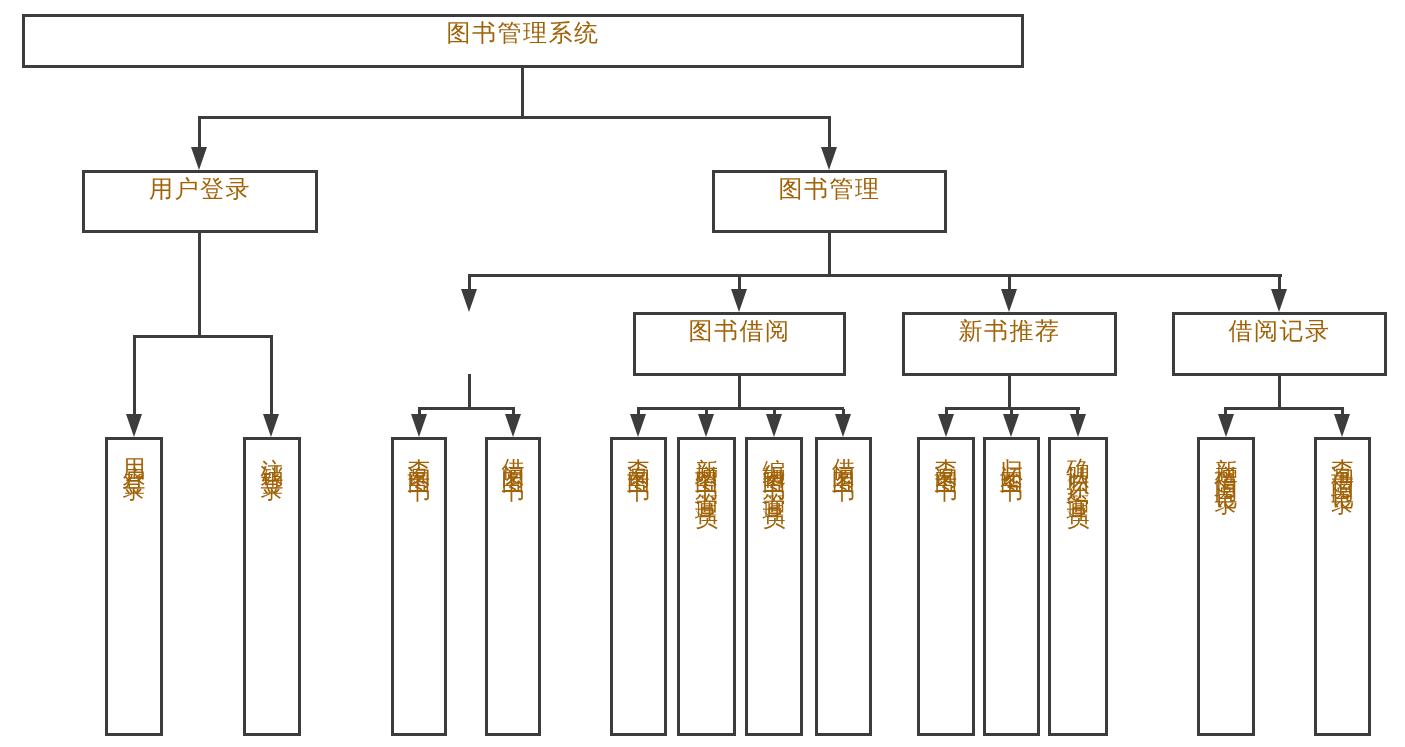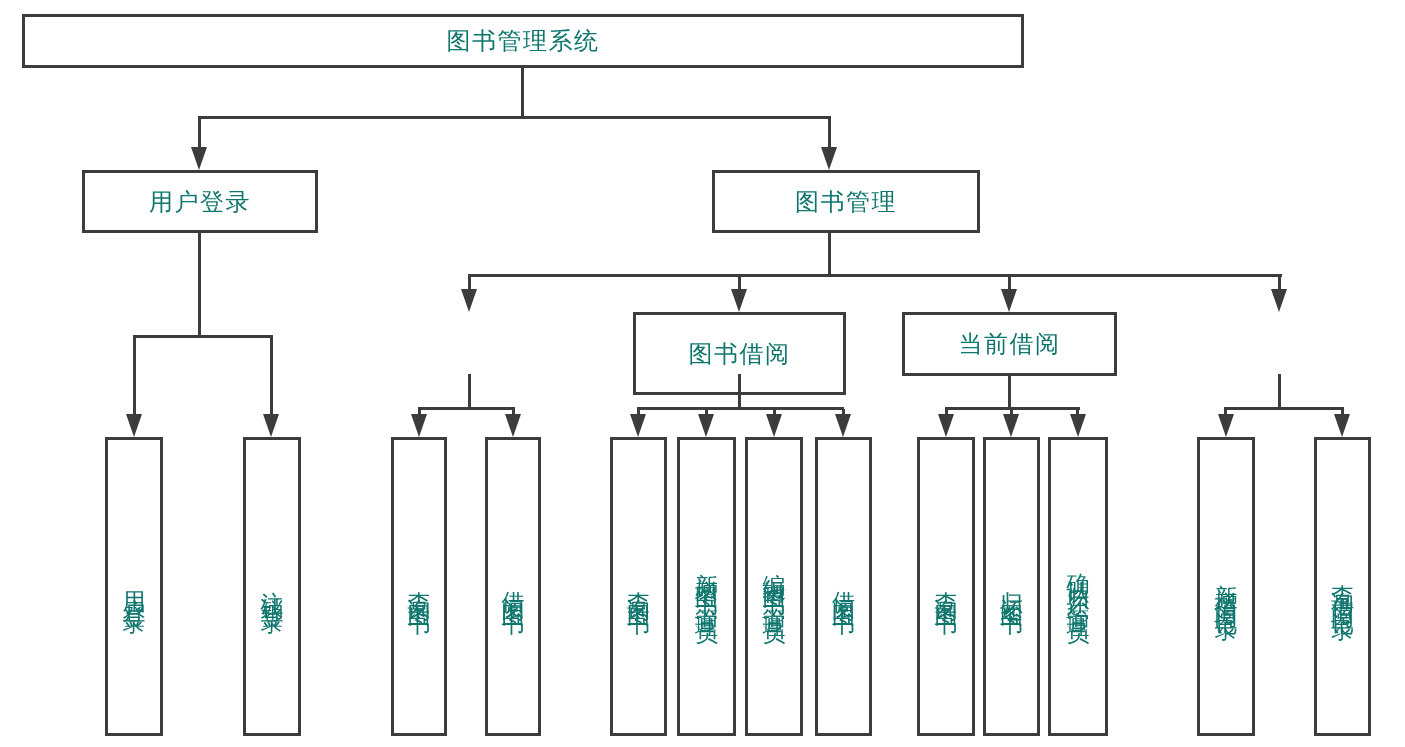--- a/index.html
+++ b/index.html
@@ -3,22 +3,22 @@
 <meta charset="utf-8">
 <style>
   html,body { margin:0; padding:0; background:#ffffff; }
   .canvas {
     position:relative; width:1405px; height:747px; background:#ffffff;
     font-family:"Liberation Sans", sans-serif; overflow:hidden;
   }
   .box {
     position:absolute; box-sizing:border-box;
     border:3px solid #3c3c3c; background:#ffffff;
-    display:flex; align-items:center; justify-content:center;
-    color:#0f766e;
+    display:flex; align-items:flex-start; justify-content:center;
+    color:#a16207;
   }
   .box.h span { font-size:24px; letter-spacing:1.5px; white-space:nowrap; }
   .vt {
     writing-mode:vertical-rl; text-orientation:mixed;
     font-size:23px; letter-spacing:7px; line-height:1; white-space:nowrap;
   }
   .vl { position:absolute; width:3px; background:#3c3c3c; }
   .hl { position:absolute; height:3px; background:#3c3c3c; }
   .arr {
     position:absolute; width:0; height:0;
@@ -36,29 +36,32 @@
 
 <div class="canvas">
 
   <div class="box h" style="left:22px;top:14px;width:1002px;height:54px">
     <span>图书管理系统</span>
   </div>
 
   <div class="box h" style="left:82px;top:170px;width:236px;height:63px">
     <span>用户登录</span>
   </div>
-  <div class="box h" style="left:712px;top:170px;width:268px;height:63px">
+  <div class="box h" style="left:712px;top:170px;width:235px;height:63px">
     <span>图书管理</span>
   </div>
 
-  <div class="box h" style="left:633px;top:312px;width:213px;height:83px">
+  <div class="box h" style="left:633px;top:312px;width:213px;height:64px">
     <span>图书借阅</span>
   </div>
   <div class="box h" style="left:902px;top:312px;width:215px;height:64px">
-    <span>当前借阅</span>
+    <span>新书推荐</span>
+  </div>
+  <div class="box h" style="left:1172px;top:312px;width:215px;height:64px">
+    <span>借阅记录</span>
   </div>
 
   <div class="box" style="left:105px;top:437px;width:58px;height:299px">
     <span class="vt">用户登录</span>
   </div>
   <div class="box" style="left:243px;top:437px;width:58px;height:299px">
     <span class="vt">注销登录</span>
   </div>
 
   <div class="box" style="left:391px;top:437px;width:56px;height:299px">

